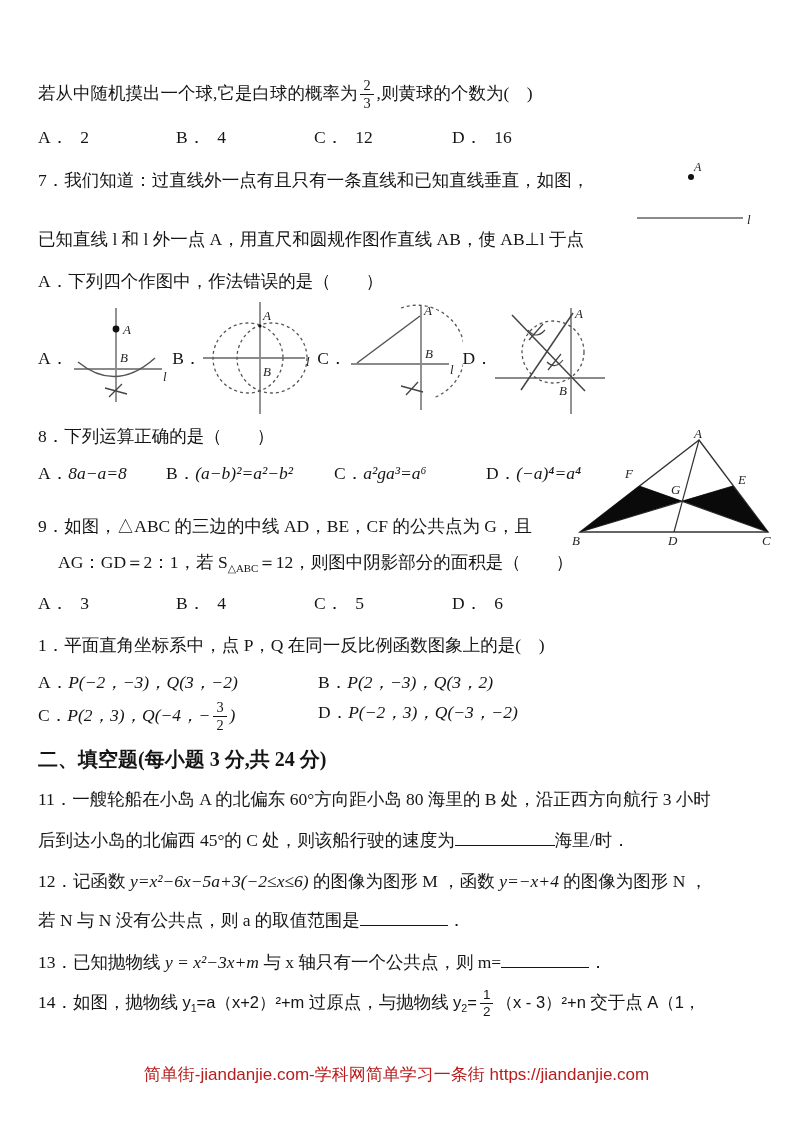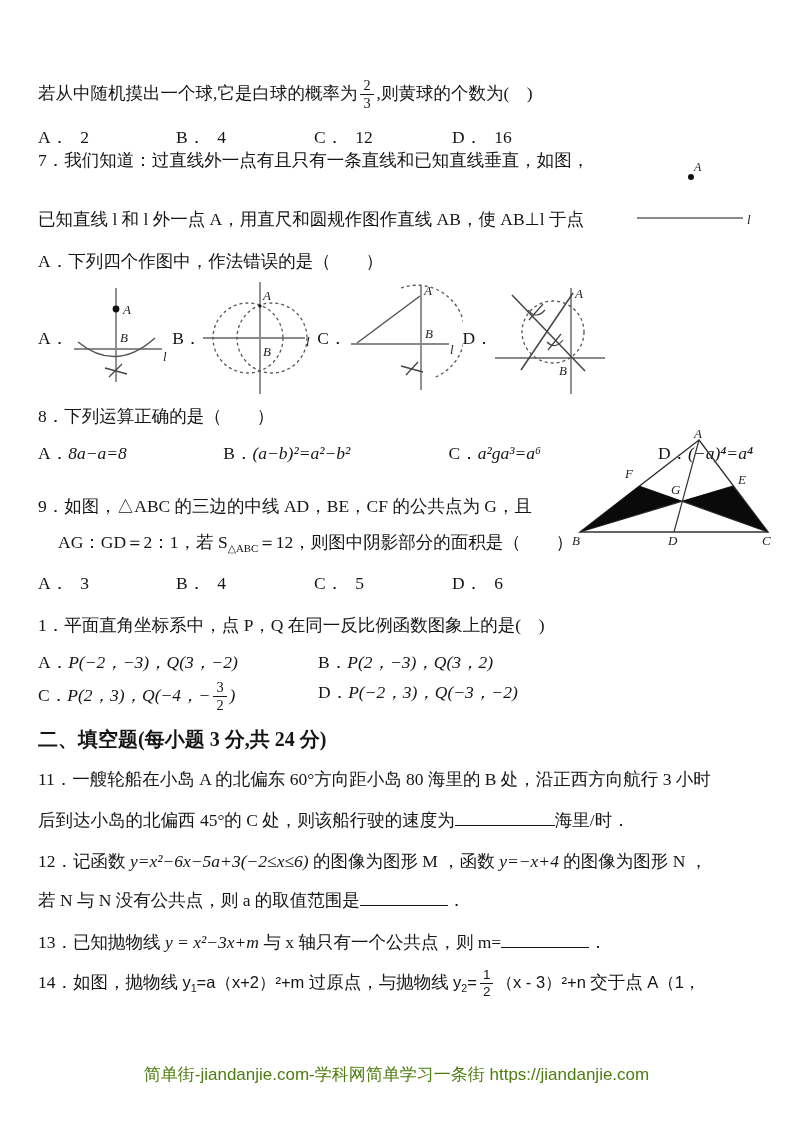--- a/index.html
+++ b/index.html
@@ -35,47 +35,47 @@
   .optrow2 { display: flex; }
   .optrow2 .optcol { width: 280px; }
   .optrow2 .optcol:last-child { width: auto; }
 
   .blank { display: inline-block; border-bottom: 1.3px solid #151515; height: 1.05em; vertical-align: baseline; }
   .blank.w100 { width: 100px; }
   .blank.w88 { width: 88px; }
 
   
   .q6-stem   { margin-bottom: 14px; }
-  .q6-opts   { }
+  .q6-opts   { margin-bottom: 20px; }
   .q7-l1     { margin-bottom: 20px; }
   .q7-l2     { margin-bottom: 19px; }
   .q7-l3     { margin-bottom: 4px; }
   .figrow    { display: flex; align-items: center; height: 120px; margin-bottom: 7px; }
   .figrow .choice-letter { margin: 0 2px 0 0; align-self: center; }
   .q8-stem   { margin-bottom: 12px; }
-  .q8-opts   { margin-bottom: 30px; justify-content: space-between; }
+  .q8-opts   { margin-bottom: 30px; }
   .q9-l1     { margin-bottom: 13px; }
   .q9-l2     { margin-bottom: 15px; margin-left: 20px; }
   .q9-opts   { margin-bottom: 19px; }
   .q10-stem  { margin-bottom: 13px; }
   .q10-r1    { margin-bottom: 6px; }
   .q10-r2    { margin-bottom: 13px; }
   .sec2      { font-weight: bold; font-size: 20px; margin-bottom: 15px; }
   .q11-l1    { margin-bottom: 16px; }
   .q11-l2    { margin-bottom: 17px; }
   .q12-l1    { margin-bottom: 14px; }
   .q12-l2    { margin-bottom: 17px; }
   .q13-l     { margin-bottom: 13px; }
   .q14-l     { margin-bottom: 0; }
 
   .f14 { font-family: "Liberation Sans", sans-serif; font-size: 16.5px; }
   .f14 sub { font-size: 0.65em; }
 
   .footer { position: absolute; left: 0; right: 0; top: 1063px; text-align: center;
-            color: #4d7c0f; font-family: "Liberation Sans", sans-serif; font-size: 17px; }
+            color: #b91c1c; font-family: "Liberation Sans", sans-serif; font-size: 17px; }
 
   
   .fig-q7side { position: absolute; top: 160px; right: 32px; }
   .fig-q9tri  { position: absolute; top: 428px; right: 16px; }
 
   svg text { font-family: "Liberation Serif", serif; font-style: italic; font-size: 13px; fill: #222; }
   svg .lab-up { font-size: 12px; }
 </style>
 </head>
 <body>

